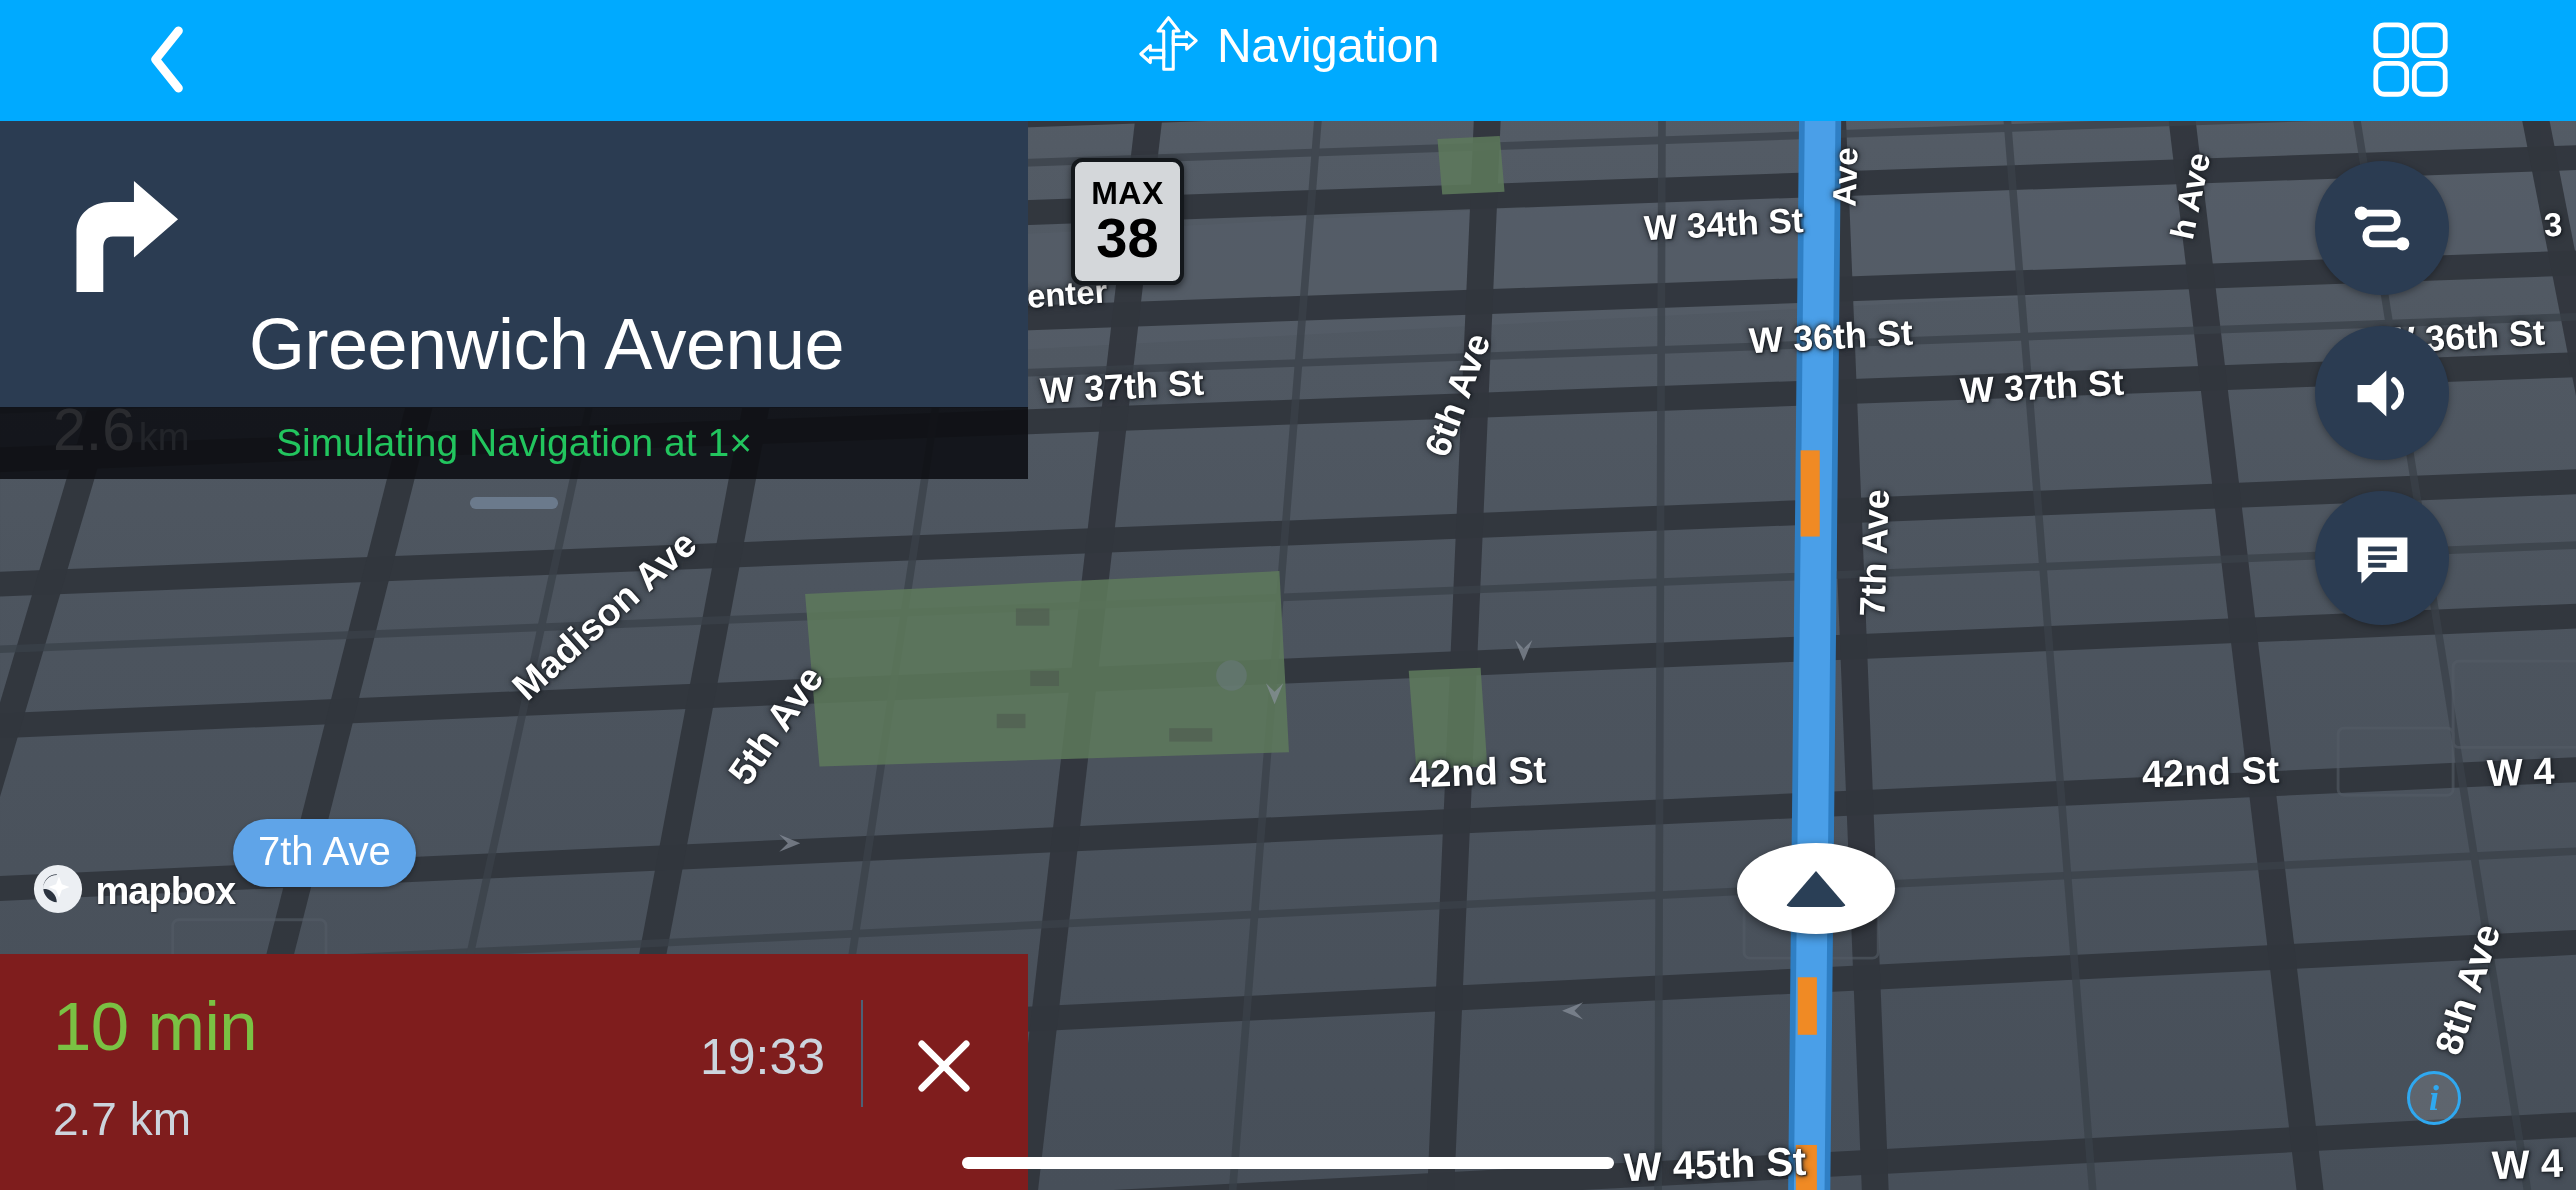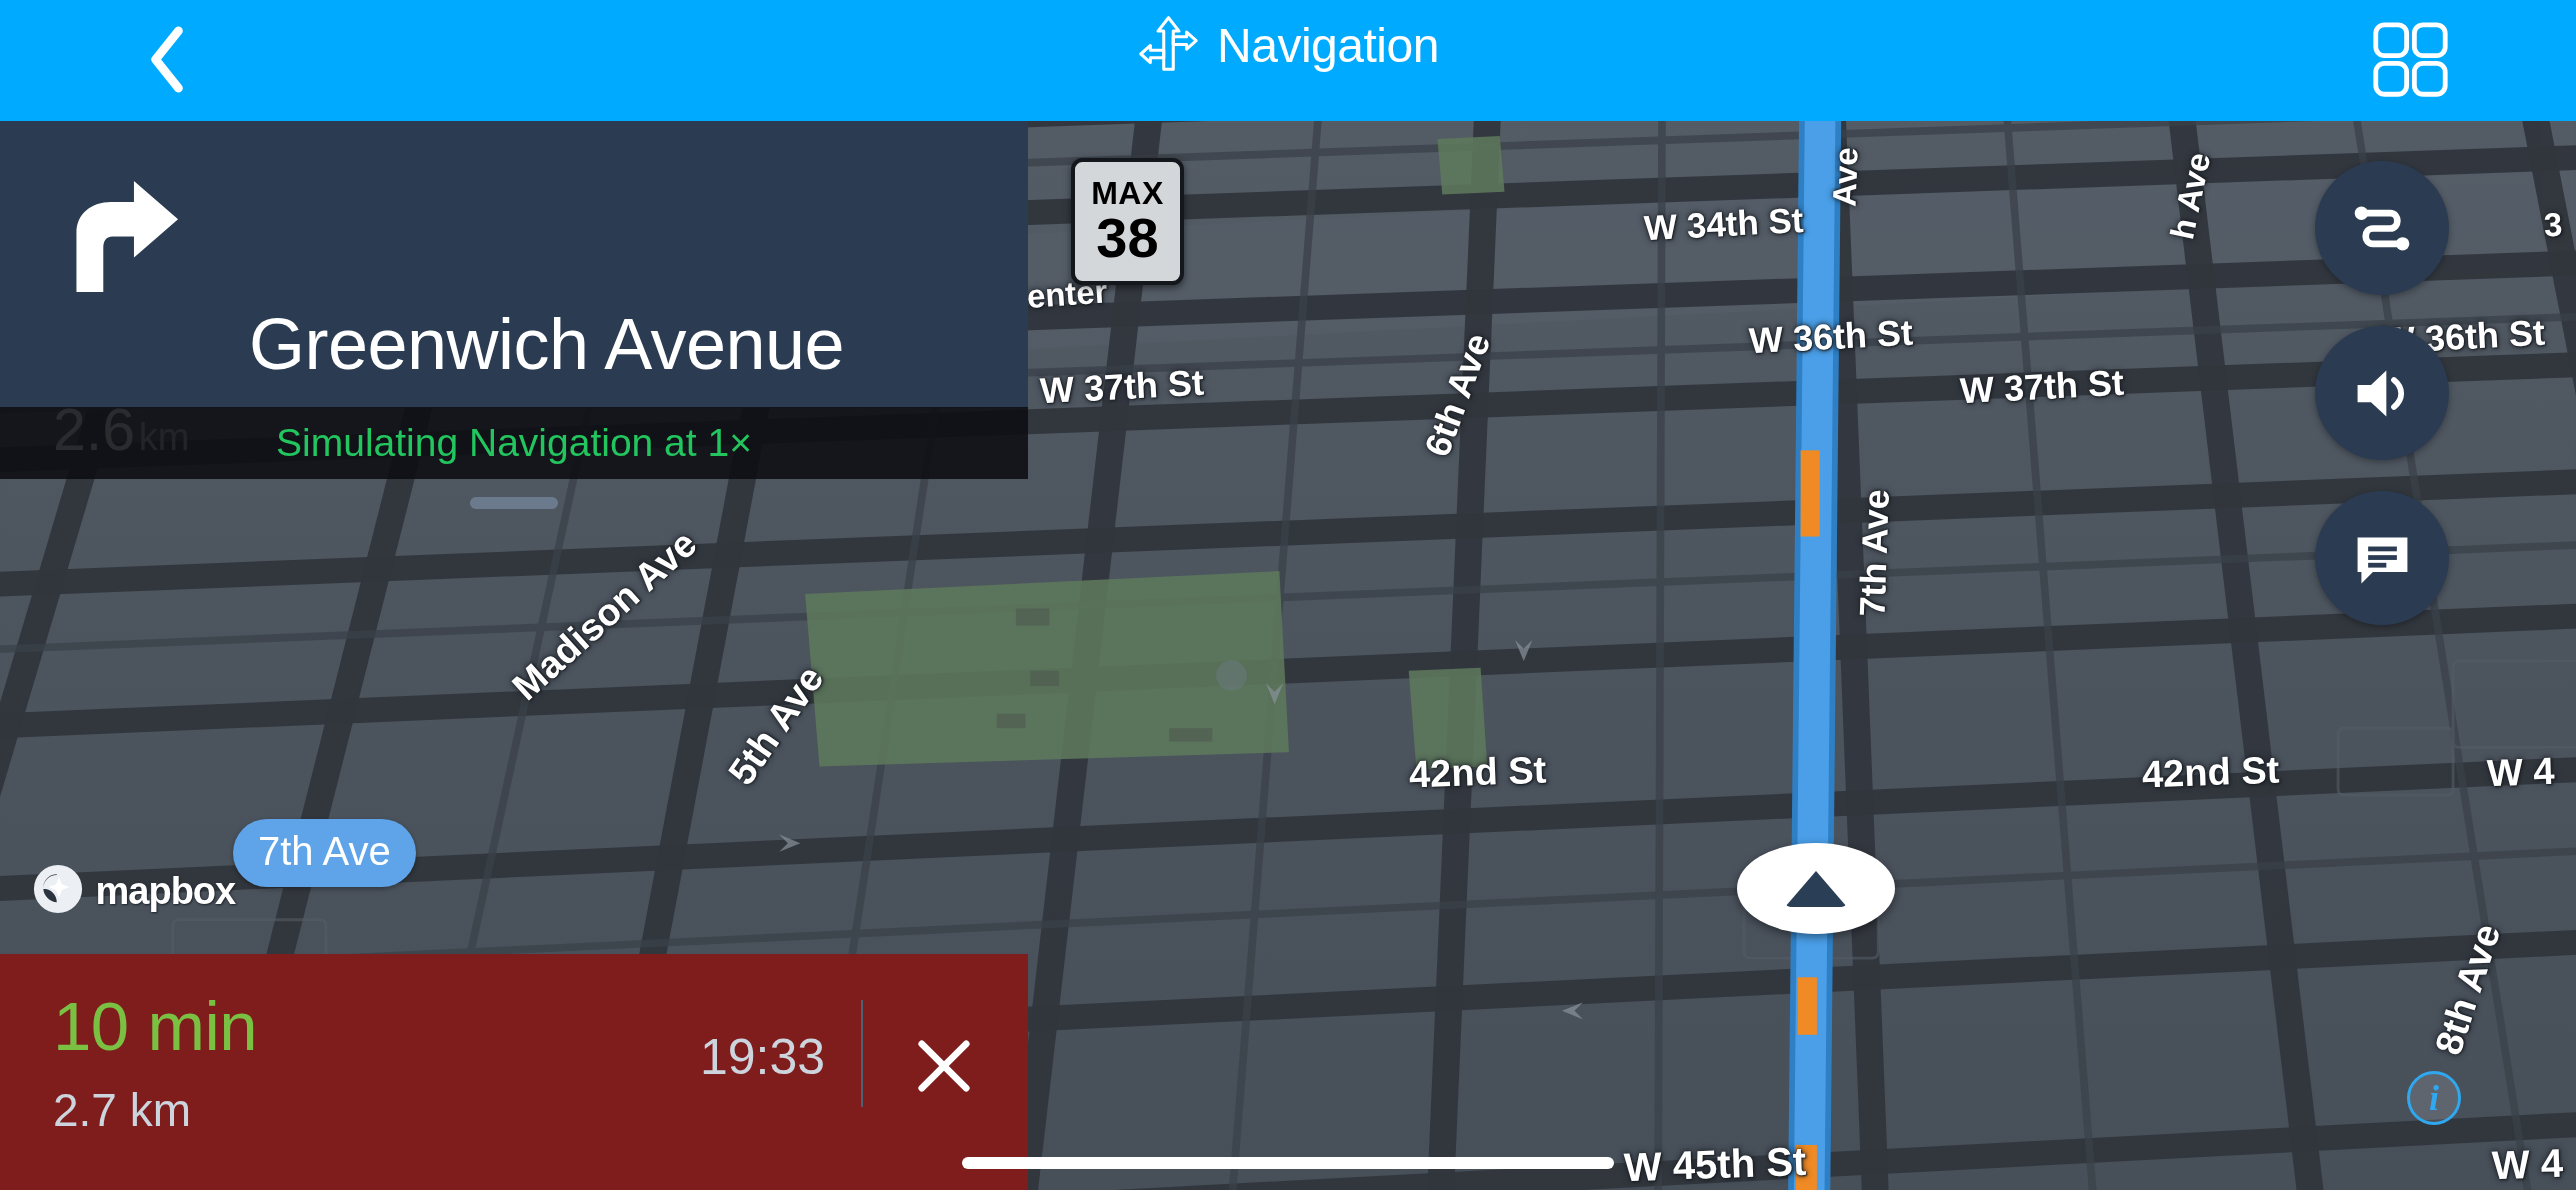--- a/index.html
+++ b/index.html
@@ -208,21 +208,21 @@
     width: 1028px; height: 236px;
     background: #7f1d1d;
     z-index: 30;
   }
   #trip-eta {
     position: absolute; left: 53px; top: 33px;
     color: #7ac143; font-size: 69px; font-weight: 400;
     letter-spacing: -0.5px;
   }
   #trip-distance {
-    position: absolute; left: 53px; top: 129px;
+    position: absolute; left: 53px; top: 138px;
     color: #ccd4dd; font-size: 46px; font-weight: 400;
   }
   #trip-time {
     position: absolute; left: 700px; top: 74px;
     color: #ccd4dd; font-size: 50px; font-weight: 400;
   }
   #trip-divider {
     position: absolute; left: 861px; top: 46px;
     width: 1.9px; height: 107px;
     background: #4c6176;

